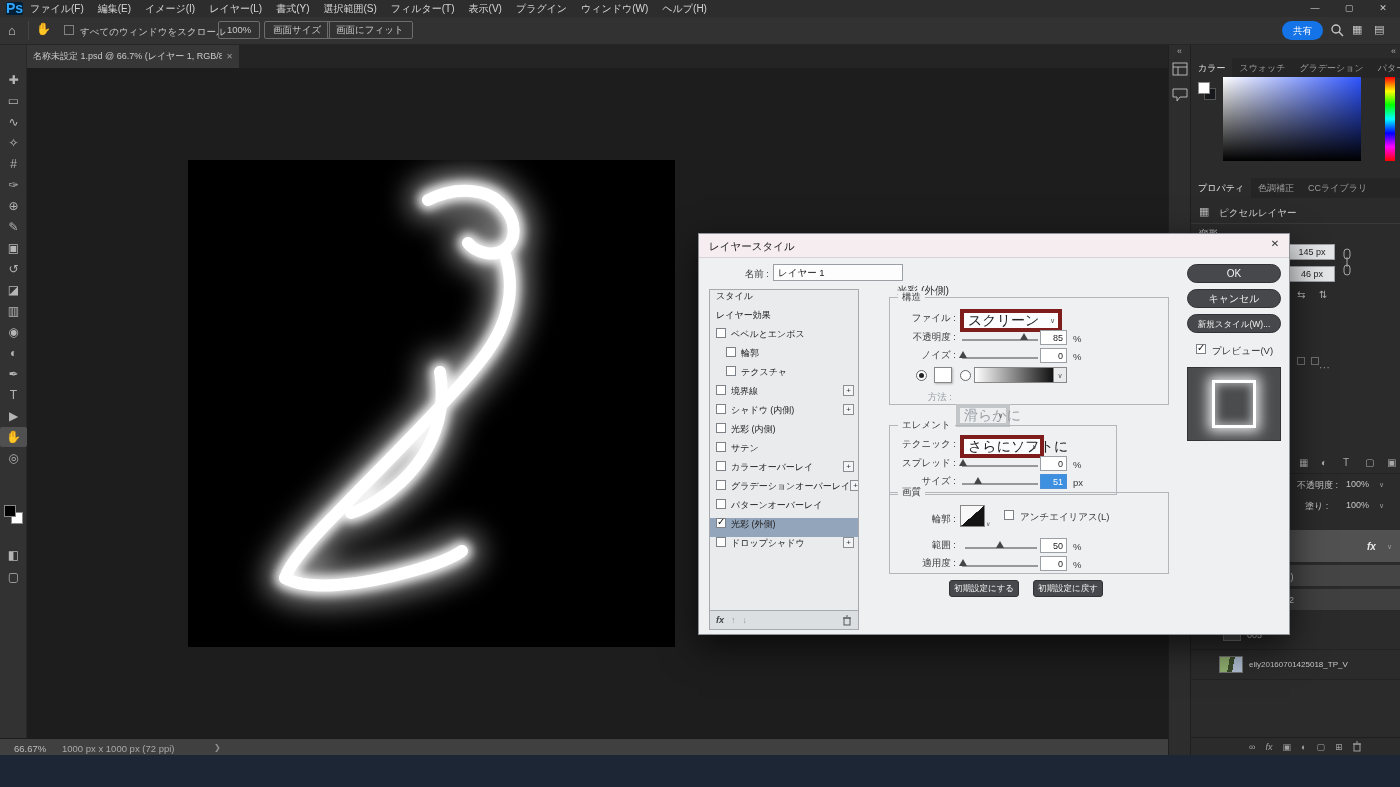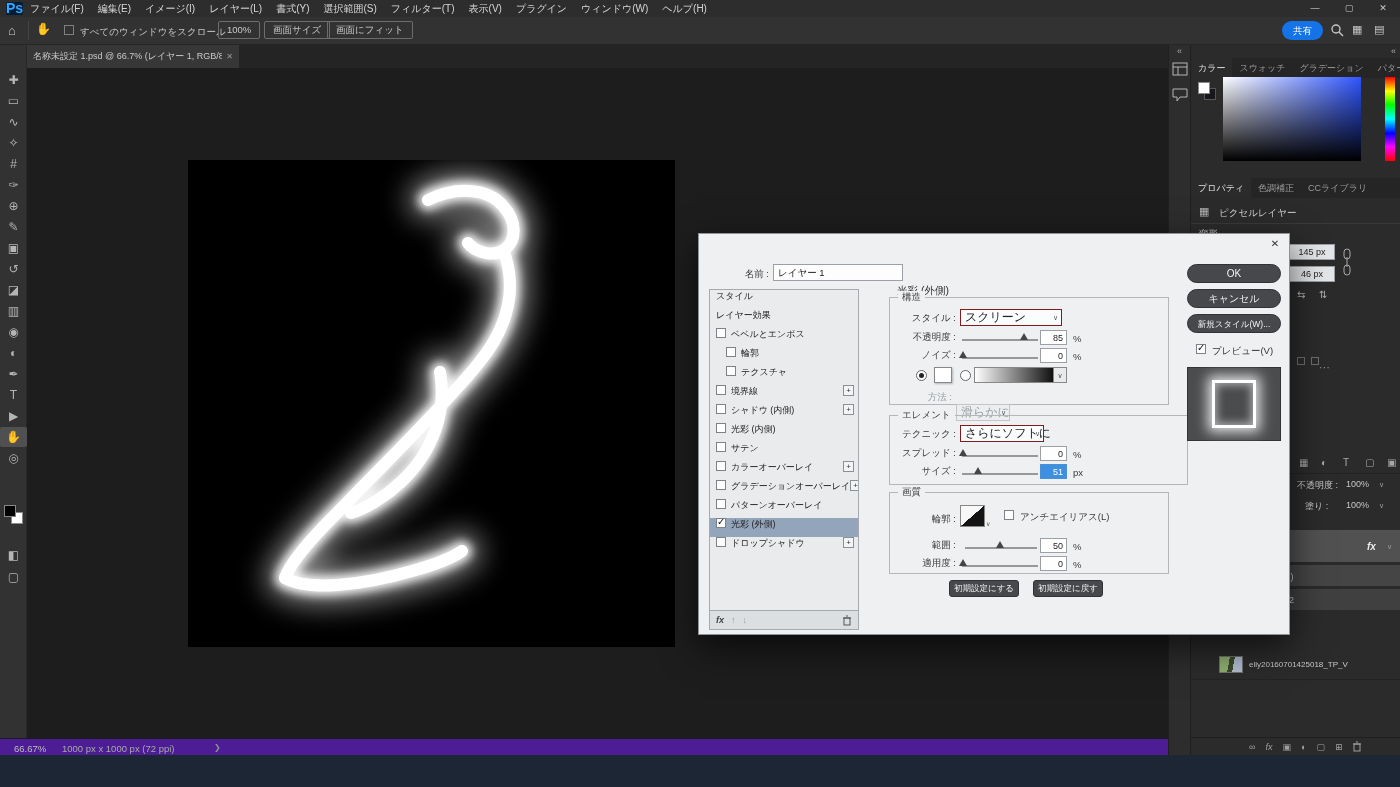--- a/index.html
+++ b/index.html
@@ -14,38 +14,38 @@
   .wctl{width:34px;text-align:center;color:#c9c9c9;font-size:9px;line-height:17px}
   .optbar{left:0;top:17px;width:1400px;height:28px;background:#323232;border-bottom:1px solid #262626;z-index:10}
   .obtn{position:absolute;top:4px;height:18px;line-height:16px;padding:0 8px;border:1px solid #6d6d6d;border-radius:2px;color:#c9c9c9;font-size:9.5px}
   .tabbar{left:27px;top:45px;width:1141px;height:23px;background:#242424;z-index:5}
   .doctab{position:absolute;left:0;top:0;height:23px;width:212px;background:#373737;display:flex;align-items:center;padding:0 6px;color:#c9c9c9;font-size:9px}
   
   .toolbar{left:0;top:45px;width:27px;height:710px;background:#323232;border-right:1px solid #282828;z-index:6}
   .tl{position:absolute;left:0;width:27px;height:20px;text-align:center;color:#b5b5b5;font-size:12px;line-height:20px}
   .tl.sel{background:#505050;border-radius:2px;color:#e8e8e8}
   
-  .statusbar{left:0;top:738px;width:1168px;height:17px;background:#4c1d95;border-top:1px solid #1c1c1c;color:#bdbdbd;z-index:6}
+  .statusbar{left:0;top:738px;width:1168px;height:17px;background:#404040;border-top:1px solid #1c1c1c;color:#bdbdbd;z-index:6}
   
   .rail{left:1168px;top:45px;width:22px;height:710px;background:#2d2d2d;border-left:1px solid #202020;z-index:5}
   .panels{left:1190px;top:45px;width:210px;height:710px;background:#2b2b2b;border-left:1px solid #1f1f1f;z-index:5}
   .ptabs{position:absolute;left:0;width:210px;height:20px;background:#252525;display:flex}
   .ptab{padding:0 7px;line-height:20px;font-size:9px;color:#9b9b9b;white-space:nowrap}
   .ptab.on{background:#2b2b2b;color:#e2e2e2}
   .lrow-label{position:absolute;font-size:9px;color:#c6c6c6;white-space:nowrap}
   .chev{position:absolute;font-size:7px;color:#9a9a9a}
   .thumbbox{position:absolute;border:1px solid #6f6f6f}
   
   .dialog{left:698px;top:233px;width:592px;height:402px;background:#eef0f2;border:1px solid #8f9296;box-shadow:0 12px 34px rgba(0,0,0,.65);z-index:30}
   .dlg-title{position:absolute;left:0;top:0;width:100%;height:24px;background:#f5edf0;border-bottom:1px solid #d9d2d5;color:#222;font-size:10.5px;line-height:24px;padding-left:10px}
   .grp{position:absolute;border:1px solid #b3b6ba}
   .grplbl{position:absolute;top:-7px;left:8px;background:#eef0f2;padding:0 4px;font-size:9.5px;color:#3c3c3c}
   .flabel{position:absolute;font-size:9.5px;color:#3a3a3a;text-align:right;white-space:nowrap}
   .dim{color:#9aa0a6}
-  .dd{position:absolute;background:#fbfcfd;border:1px solid #7f1d1d;font-size:12px;color:#222;line-height:15px;padding:0 0 0 4px;white-space:nowrap}
+  .dd{position:absolute;background:#fbfcfd;border:4px solid #7f1d1d;font-size:14px;color:#222;line-height:15px;padding:0 0 0 4px;white-space:nowrap}
   .dd::after{content:"∨";position:absolute;right:3px;top:0;font-size:7px;color:#555}
   .dd.off{background:#eceef0;border-color:#c3c6c9;color:#9ba0a5}
   .numf{position:absolute;width:27px;height:15px;background:#fff;border:1px solid #9aa0a6;font-size:9px;color:#222;text-align:right;line-height:14px;padding-right:3px}
   .unit{position:absolute;font-size:9.5px;color:#3a3a3a}
   .trk{position:absolute;height:2px;background:#97989b}
   .thm{position:absolute;width:0;height:0;border-left:4px solid transparent;border-right:4px solid transparent;border-bottom:7px solid #454545}
   .cbx{width:10px;height:10px;border:1px solid #7d8288;background:#fff;position:relative;flex:none}
   .cbx.on::after{content:"✓";position:absolute;left:0;top:-3px;font-size:10px;color:#111}
   .cbxa{position:absolute;width:10px;height:10px;border:1px solid #7d8288;background:#fff}
   .cbxa.on::after{content:"✓";position:absolute;left:0;top:-3px;font-size:10px;color:#111}
@@ -249,20 +249,24 @@
     <div class="a" style="left:0;top:485px;width:210px;height:33px;background:#515151;border-bottom:1px solid #2a2a2a">
       <span style="position:absolute;left:176px;top:11px;color:#e8e8e8;font-size:10px;font-style:italic;font-weight:bold">fx</span>
       <span class="chev" style="left:196px;top:13px">∨</span>
     </div>
     <div class="a" style="left:0;top:520px;width:210px;height:22px;background:#454545;border-bottom:1px solid #2a2a2a">
       <span style="position:absolute;left:58px;top:6px;color:#d0d0d0;font-size:9px;white-space:nowrap">光彩 (外側)</span>
     </div>
     <div class="a" style="left:0;top:544px;width:210px;height:22px;background:#404040;border-bottom:1px solid #2a2a2a">
       <span style="position:absolute;left:93px;top:6px;color:#c8c8c8;font-size:9px">22</span>
     </div>
+    <div class="a" style="left:0;top:575px;width:210px;height:30px;border-bottom:1px solid #232323">
+      <span class="a thumbbox" style="left:32px;top:7px;width:18px;height:14px;background:#4a4a4a"></span>
+      <span style="position:absolute;left:56px;top:10px;color:#c8c8c8;font-size:9px">005</span>
+    </div>
     <div class="a" style="left:0;top:605px;width:210px;height:30px;border-bottom:1px solid #232323">
       <span class="a thumbbox" style="left:28px;top:6px;width:24px;height:17px;background:linear-gradient(100deg,#8fae6f 0 40%,#3a4a2a 40% 60%,#aebdd0 60%)"></span>
       <span style="position:absolute;left:58px;top:10px;color:#c8c8c8;font-size:8px;white-space:nowrap">elly20160701425018_TP_V</span>
     </div>
 
     <div class="a" style="left:0;top:692px;width:210px;height:18px;border-top:1px solid #1f1f1f;display:flex;align-items:center;gap:10px;padding-left:58px">
       <span style="color:#a0a0a0;font-size:9px">∞</span>
       <span style="color:#a0a0a0;font-size:9px;font-style:italic">fx</span>
       <span style="color:#a0a0a0;font-size:9px">▣</span>
       <span style="color:#a0a0a0;font-size:9px">◐</span>
@@ -270,20 +274,21 @@
       <span style="color:#a0a0a0;font-size:9px">⊞</span>
       <svg width="10" height="11" viewBox="0 0 10 11">
           <rect x="2" y="3" width="6" height="7" fill="none" stroke="#a0a0a0"></rect>
           <line x1="1" y1="3" x2="9" y2="3" stroke="#a0a0a0"></line>
           <line x1="4" y1="1" x2="6" y2="1" stroke="#a0a0a0"></line>
         </svg>
     </div>
   </div>
 
   <div class="a dialog">
+    <div class="dlg-title">レイヤースタイル</div>
     <div class="a" style="left:566px;top:4px;width:20px;height:16px;text-align:center;color:#333;font-size:10px">✕</div>
 
     <div class="flabel" style="left:34px;top:34px;width:36px">名前 :</div>
     <div class="a" style="left:74px;top:30px;width:130px;height:17px;background:#fdfdfe;border:1px solid #9aa0a6;font-size:9.5px;color:#222;line-height:15px;padding:0 4px">レイヤー 1</div>
 
     <div class="stylelist">
       <div class="slrow plain">
           <span class="lbl">スタイル</span>
         </div>
       <div class="slrow plain">
@@ -351,42 +356,42 @@
           <rect x="2" y="3" width="6" height="7" fill="none" stroke="#555"></rect>
           <line x1="1" y1="3" x2="9" y2="3" stroke="#555"></line>
           <line x1="4" y1="1" x2="6" y2="1" stroke="#555"></line>
         </svg>
     </div>
 
     <div class="a" style="left:198px;top:50px;font-size:10.5px;color:#2e2e2e">光彩 (外側)</div>
 
     <div class="grp" style="left:190px;top:63px;width:280px;height:108px">
       <span class="grplbl">構造</span>
-      <span class="flabel" style="left:0;top:14px;width:66px">スタイル :</span>
+      <span class="flabel" style="left:0;top:14px;width:66px">ファイル :</span>
       <span class="dd" style="left:70px;top:11px;width:102px">スクリーン</span>
       <span class="flabel" style="left:0;top:33px;width:66px">不透明度 :</span>
       <span class="trk" style="left:72px;top:41px;width:76px"></span>
       <span class="thm" style="left:130px;top:35px"></span>
       <span class="numf" style="left:150px;top:32px">85</span>
       <span class="unit" style="left:183px;top:35px">%</span>
       <span class="flabel" style="left:0;top:51px;width:66px">ノイズ :</span>
       <span class="trk" style="left:72px;top:59px;width:76px"></span>
       <span class="thm" style="left:69px;top:53px"></span>
       <span class="numf" style="left:150px;top:50px">0</span>
       <span class="unit" style="left:183px;top:53px">%</span>
       <span class="radio on" style="left:26px;top:72px"></span>
       <span class="a" style="left:44px;top:69px;width:18px;height:16px;background:#ffffff;border:1px solid #888;box-shadow:1px 1px 2px rgba(0,0,0,.25)"></span>
       <span class="radio" style="left:70px;top:72px"></span>
       <span class="a" style="left:84px;top:69px;width:80px;height:16px;border:1px solid #888;background:linear-gradient(to right,#ffffff,#111)"></span>
       <span class="a" style="left:164px;top:69px;width:13px;height:16px;border:1px solid #888;border-left:none;background:#e8eaec;text-align:center;font-size:7px;color:#555;line-height:16px">∨</span>
       <span class="flabel dim" style="left:14px;top:93px;width:48px">方法 :</span>
       <span class="dd off" style="left:66px;top:106px;width:54px">滑らかに</span>
     </div>
 
-    <div class="grp" style="left:190px;top:181px;width:299px;height:70px">
+    <div class="grp" style="left:190px;top:191px;width:228px;height:70px">
       <span class="grplbl">エレメント</span>
       <span class="flabel" style="left:0;top:12px;width:66px">テクニック :</span>
       <span class="dd" style="left:70px;top:9px;width:84px">さらにソフトに</span>
       <span class="flabel" style="left:0;top:31px;width:66px">スプレッド :</span>
       <span class="trk" style="left:72px;top:39px;width:76px"></span>
       <span class="thm" style="left:69px;top:33px"></span>
       <span class="numf" style="left:150px;top:30px">0</span>
       <span class="unit" style="left:183px;top:33px">%</span>
       <span class="flabel" style="left:0;top:49px;width:66px">サイズ :</span>
       <span class="trk" style="left:72px;top:57px;width:76px"></span>

